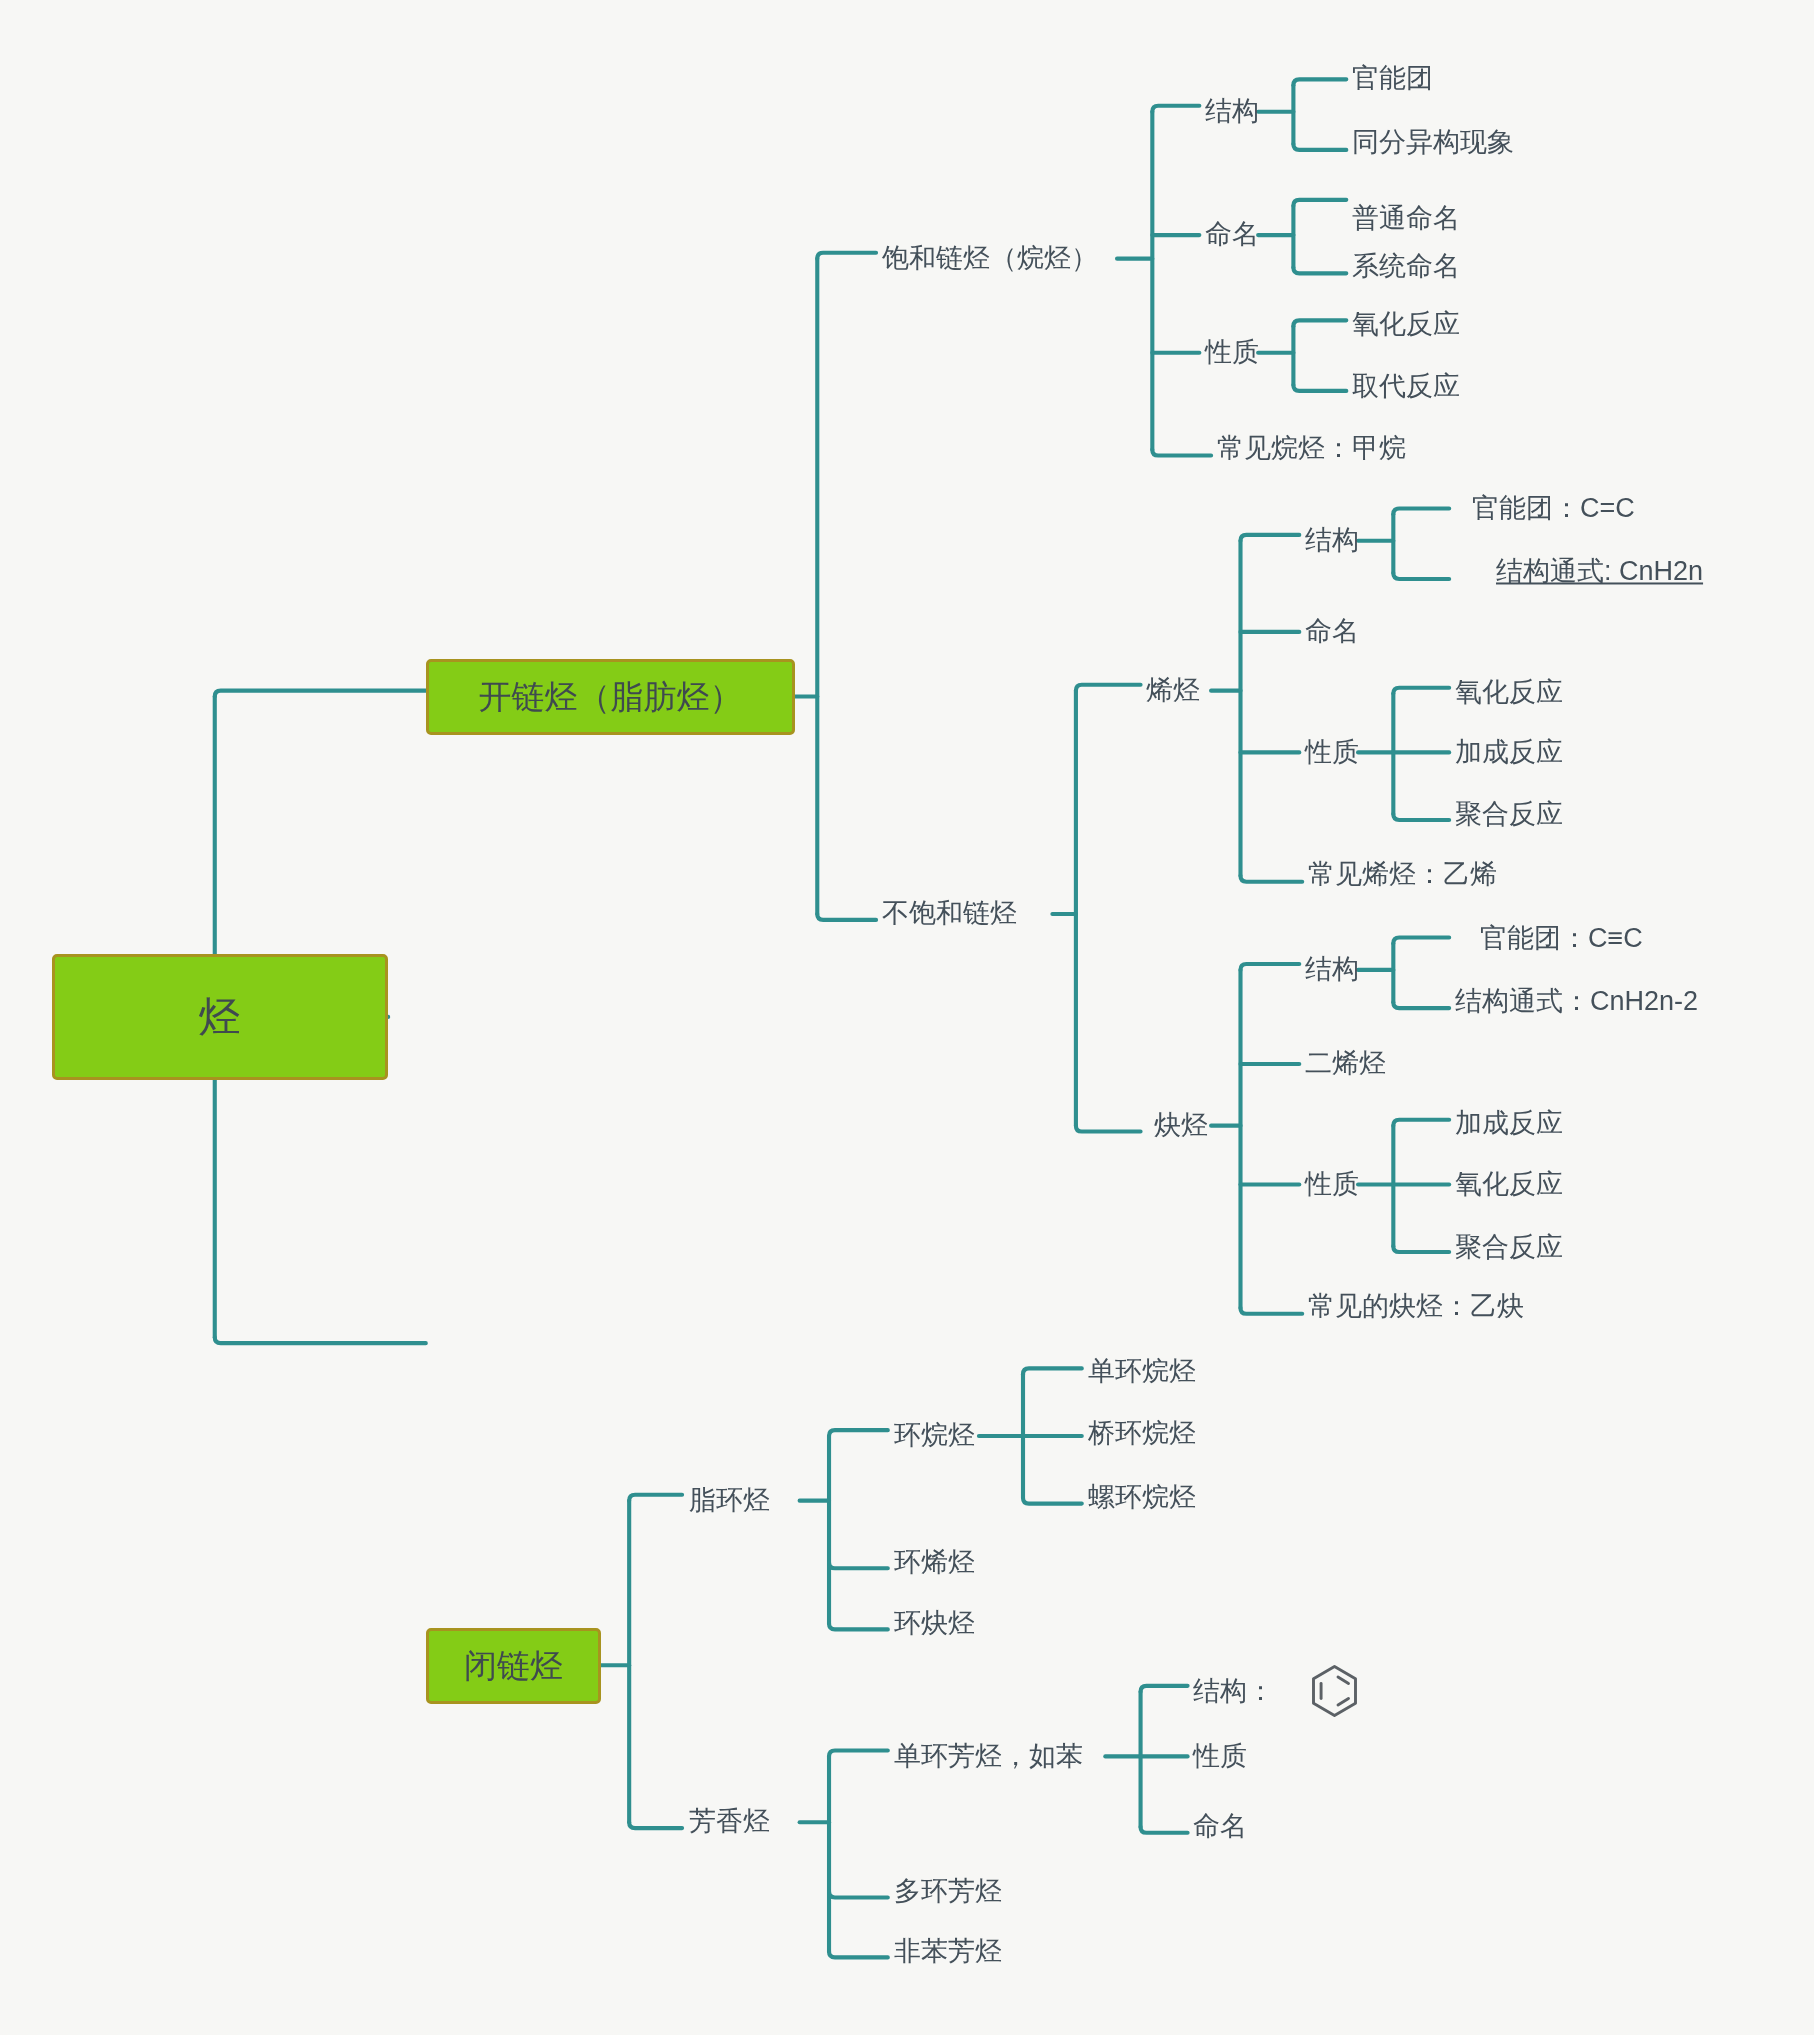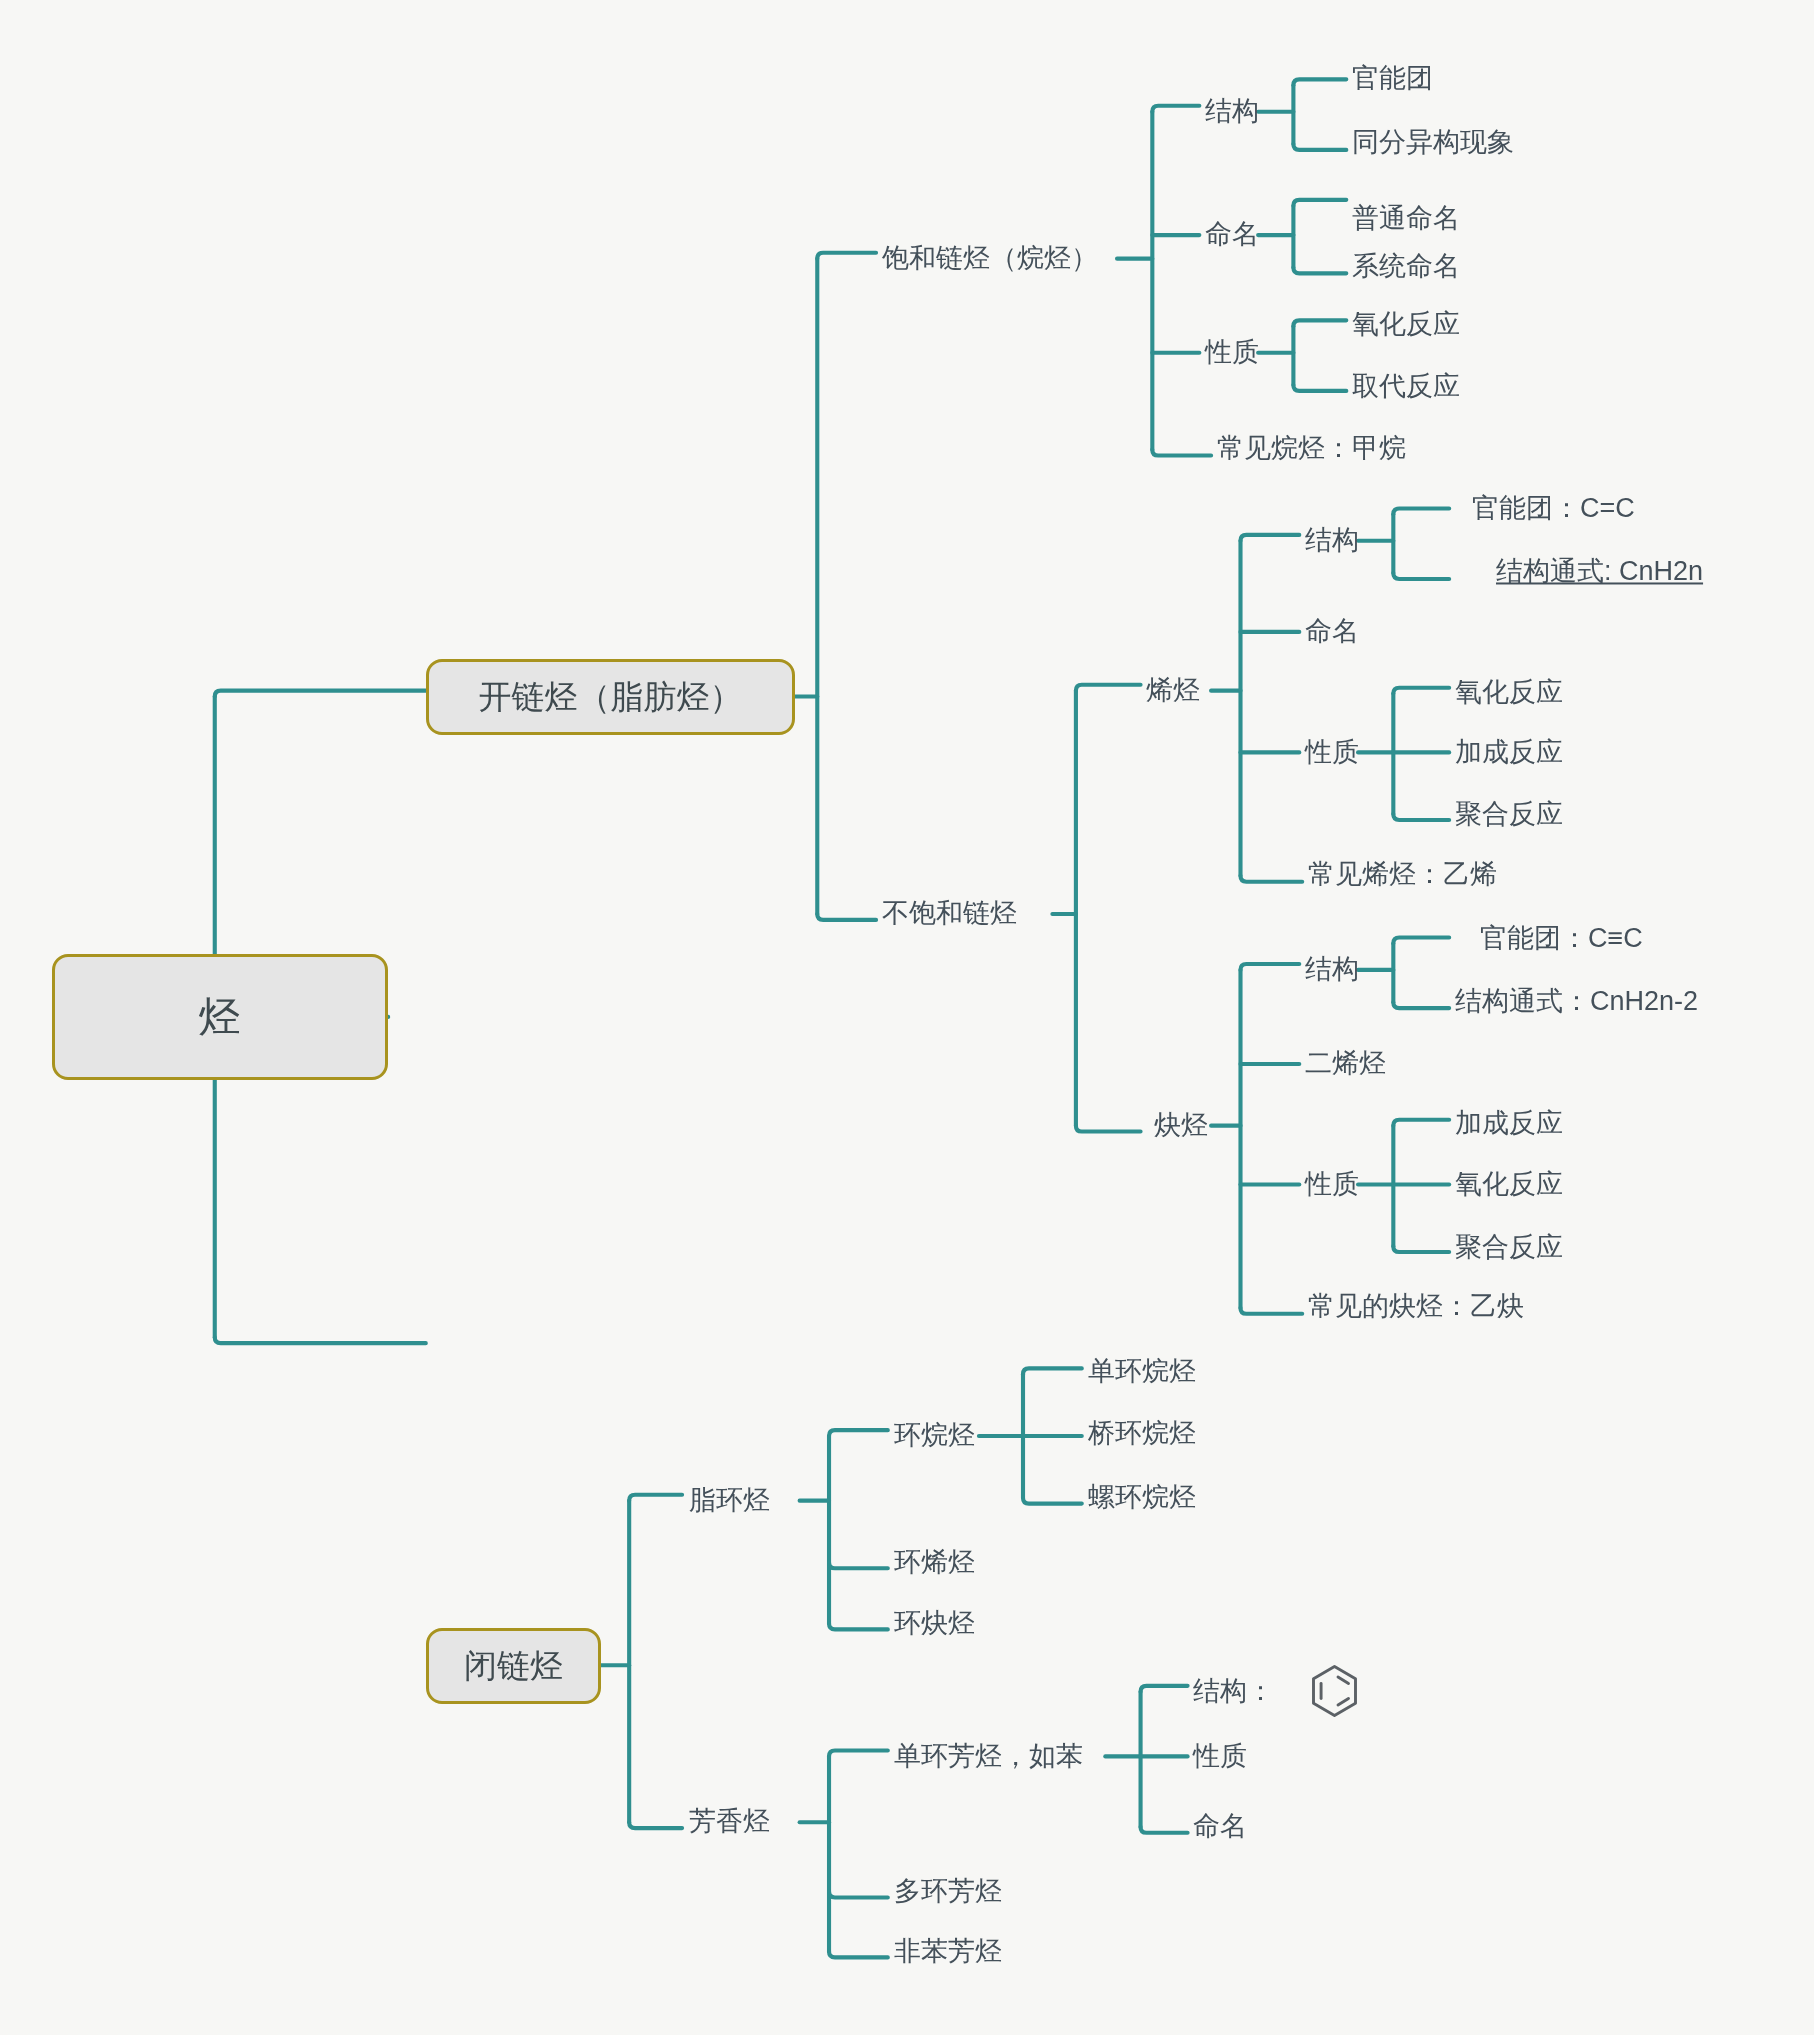--- a/index.html
+++ b/index.html
@@ -28,23 +28,23 @@
     pointer-events: none;
   }
   .node {
     position: absolute;
     white-space: nowrap;
     line-height: 1.15;
     transform: translateY(-50%);
   }
   
   .node.boxed {
-    background: #e5e5e5;
+    background: #84cc16;
     border: 3.5px solid #a8931f;
-    border-radius: 16px;
+    border-radius: 5px;
     box-sizing: border-box;
     display: flex;
     align-items: center;
     justify-content: center;
     color: #3f4a4f;
   }
   .node.root {
     font-size: 42px;
     letter-spacing: 1.2px;
   }

